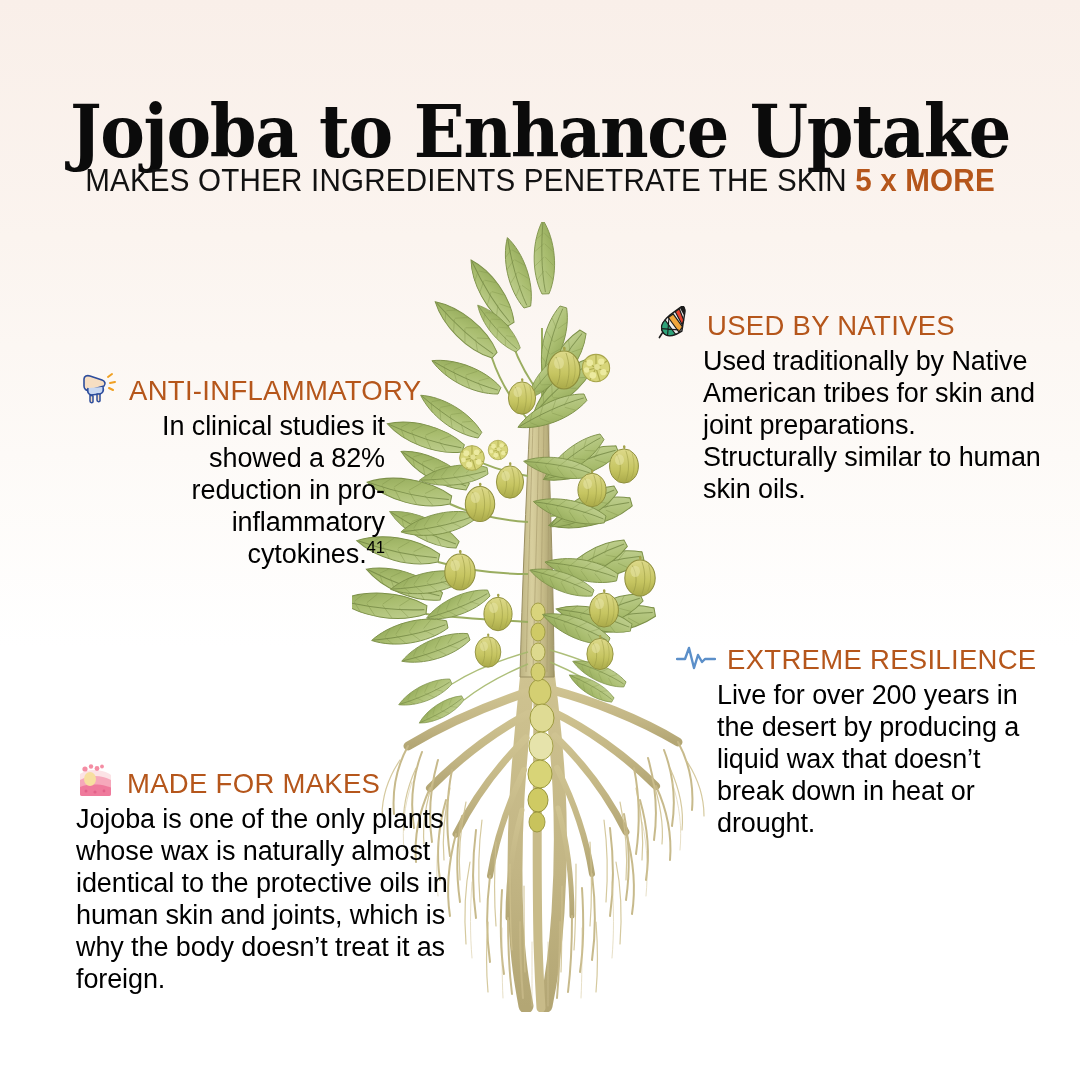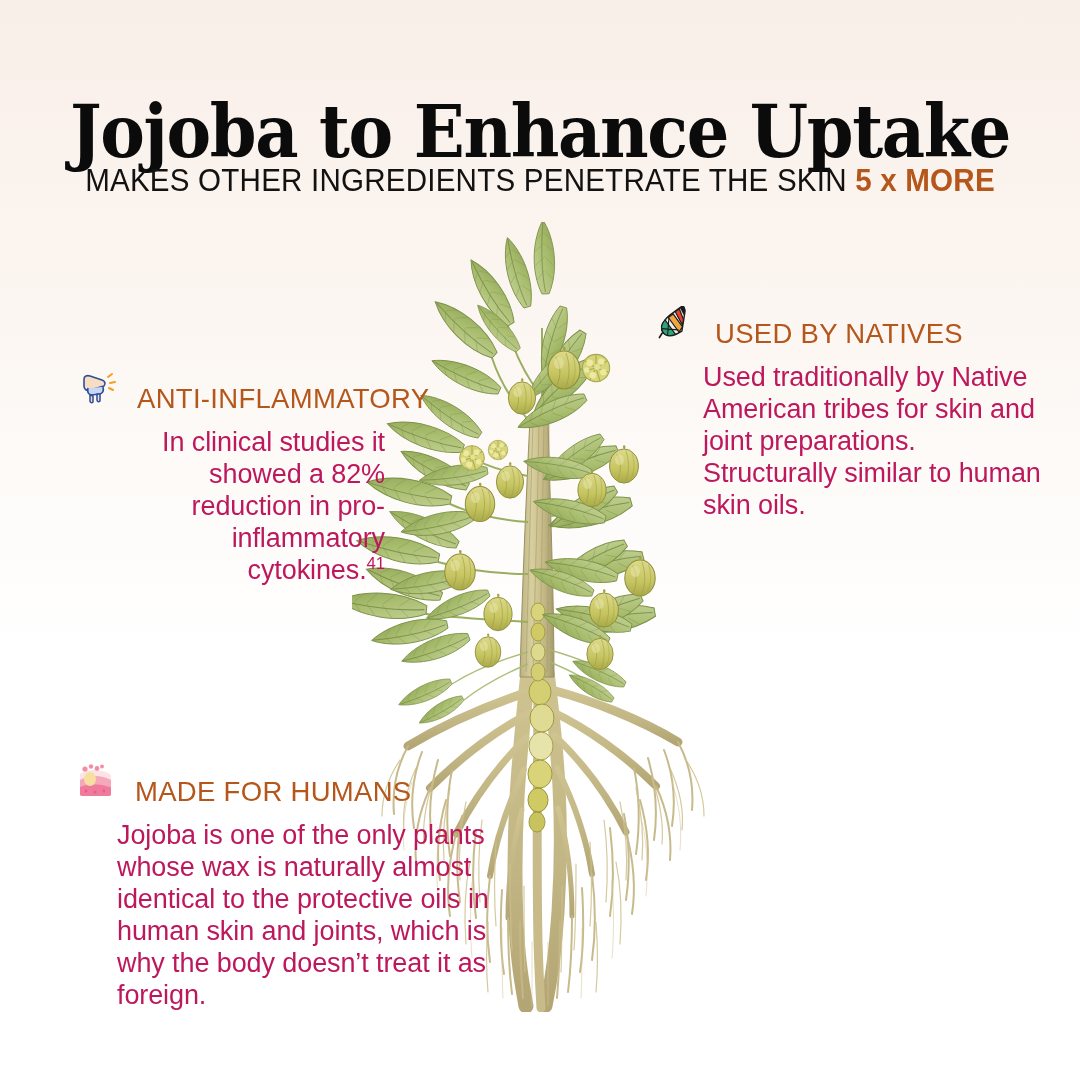--- a/index.html
+++ b/index.html
@@ -40,47 +40,47 @@
 
   
   .fact{position:absolute;}
   .fact .head{
     display:flex;align-items:flex-start;gap:7px;
     margin-bottom:0px;
   }
   .fact .ico{flex:0 0 auto;width:40px;height:34px;display:block;margin-top:-1px;}
   .fact .ico svg{width:40px;height:34px;display:block;}
   .fact h3{
-    margin:12px;padding:0;
+    margin:4px;padding:0;
     font-size:27.5px;font-weight:400;
     letter-spacing:.3px;
     color:#b5561b;
     white-space:nowrap;
     line-height:1.12;
   }
   .fact p{
     margin:0;padding:0;
     font-size:27px;line-height:1.185;
-    color:#be185d;
+    color:#000000;
     letter-spacing:-.1px;
   }
   .fact p sup{font-size:.62em;vertical-align:super;line-height:0;}
 
   
   #fact-anti{left:78px;top:372px;width:330px;text-align:right;}
   #fact-anti p{margin-left:41px;width:266px;}
 
   #fact-natives{left:656px;top:307px;width:390px;}
   #fact-natives p{margin-left:47px;width:345px;}
 
   #fact-resilience{left:676px;top:641px;width:372px;}
   #fact-resilience p{margin-left:41px;width:334px;}
 
   #fact-humans{left:76px;top:765px;width:414px;}
-  #fact-humans p{margin-left:41px;width:372px;}
+  #fact-humans p{width:372px;}
 </style>
 </head>
 <body>
 
 <div class="stage">
 
   <h1 class="title">Jojoba to Enhance Uptake</h1>
 
   <div class="subtitle">
     <span>MAKES OTHER INGREDIENTS PENETRATE THE SKIN </span><span class="hl">5 x MORE</span>
@@ -384,20 +384,31 @@
             <path d="M5 13 L 18 24 M6 22 L 17 9" stroke="#1b1b1b" stroke-width="1.1" fill="none"></path>
             <path d="M3 17 L -2 19" stroke="#1b1b1b" stroke-width="1.6" stroke-linecap="round"></path>
           </g>
         </svg>
       </span>
       <h3>USED BY NATIVES</h3>
     </div>
     <p>Used traditionally by Native American tribes for skin and joint preparations. Structurally similar to human skin oils.</p>
   </div>
 
+  <div class="fact" id="fact-resilience">
+    <div class="head">
+      <span class="ico">
+        <svg viewBox="0 0 40 34" xmlns="http://www.w3.org/2000/svg">
+          <path d="M1 19 L 9 19 L 13 8 L 18 28 L 22 15 L 26 22 L 29 19 L 39 19" fill="none" stroke="#5b8fc9" stroke-width="2.4" stroke-linecap="round" stroke-linejoin="round"></path>
+        </svg>
+      </span>
+      <h3>EXTREME RESILIENCE</h3>
+    </div>
+    <p>Live for over 200 years in the desert by producing a liquid wax that doesn’t break down in heat or drought.</p>
+  </div>
 
   <div class="fact" id="fact-humans">
     <div class="head">
       <span class="ico">
         <svg viewBox="0 0 40 34" xmlns="http://www.w3.org/2000/svg">
           <path d="M4 10 C 10 6 18 5 26 7 C 30 8 33 9 35 11 L 35 30 C 35 31 34 32 33 32 L 6 32 C 5 32 4 31 4 30 Z" fill="#fce3e6"></path>
           <path d="M4 16 C 11 12 20 11 27 13 C 31 14 33 15 35 16 L 35 30 C 35 31 34 32 33 32 L 6 32 C 5 32 4 31 4 30 Z" fill="#f6a8bb"></path>
           <path d="M4 23 C 12 20 22 20 30 22 C 32 22.5 34 23 35 23.5 L 35 30 C 35 31 34 32 33 32 L 6 32 C 5 32 4 31 4 30 Z" fill="#ef7a9c"></path>
           <ellipse cx="14" cy="15" rx="6" ry="7" fill="#f7dfa0"></ellipse>
           <g fill="#f4879f" opacity=".95">
@@ -406,18 +417,18 @@
             <circle cx="21" cy="4.5" r="2.4"></circle>
               <circle cx="26" cy="2.5" r="1.9"></circle>
           </g>
           <g fill="#e05c86" opacity=".8">
             <circle cx="10" cy="27" r="1.5"></circle>
               <circle cx="19" cy="28" r="1.6"></circle>
               <circle cx="28" cy="27" r="1.4"></circle>
           </g>
         </svg>
       </span>
-      <h3>MADE FOR HUMANS</h3>
+      <h3>MADE FOR MAKES</h3>
     </div>
     <p>Jojoba is one of the only plants whose wax is naturally almost identical to the protective oils in human skin and joints, which is why the body doesn’t treat it as foreign.</p>
   </div>
 
 </div>
 
 </body></html>

